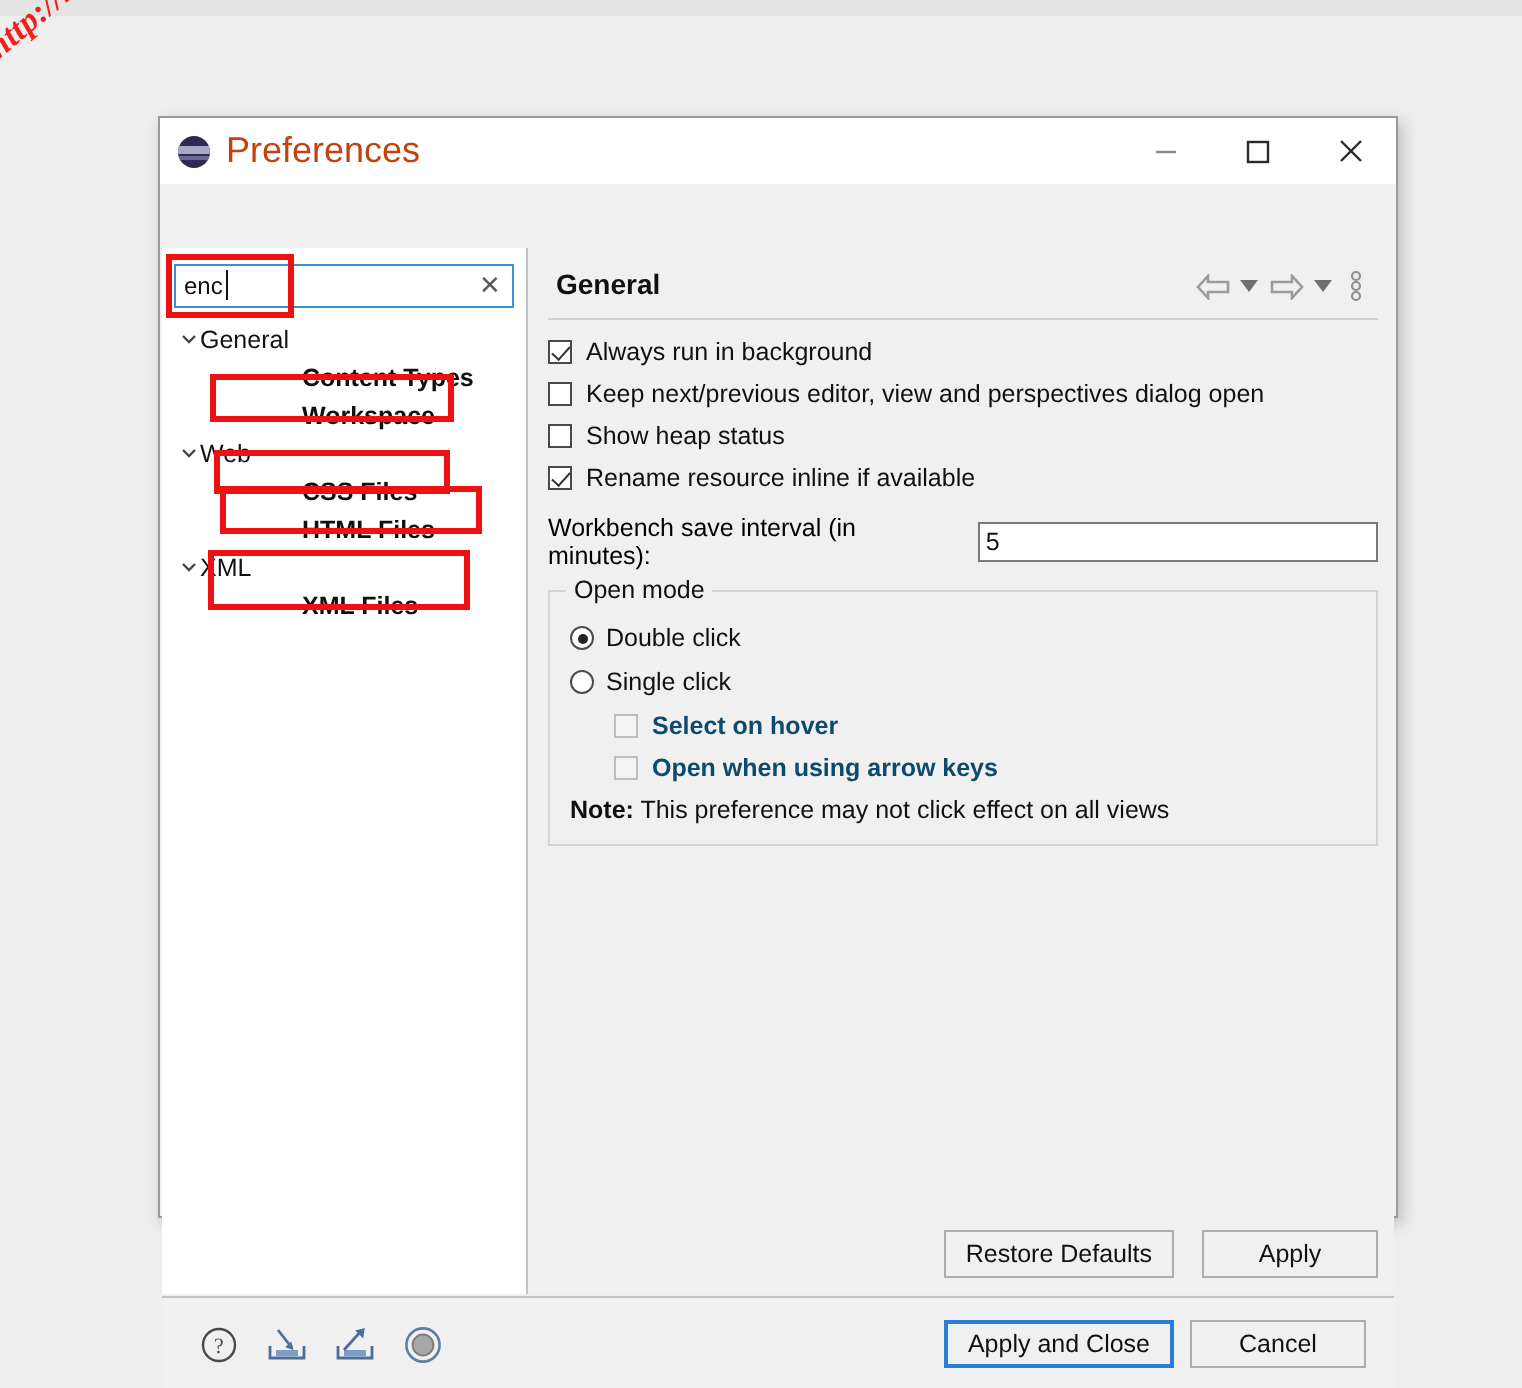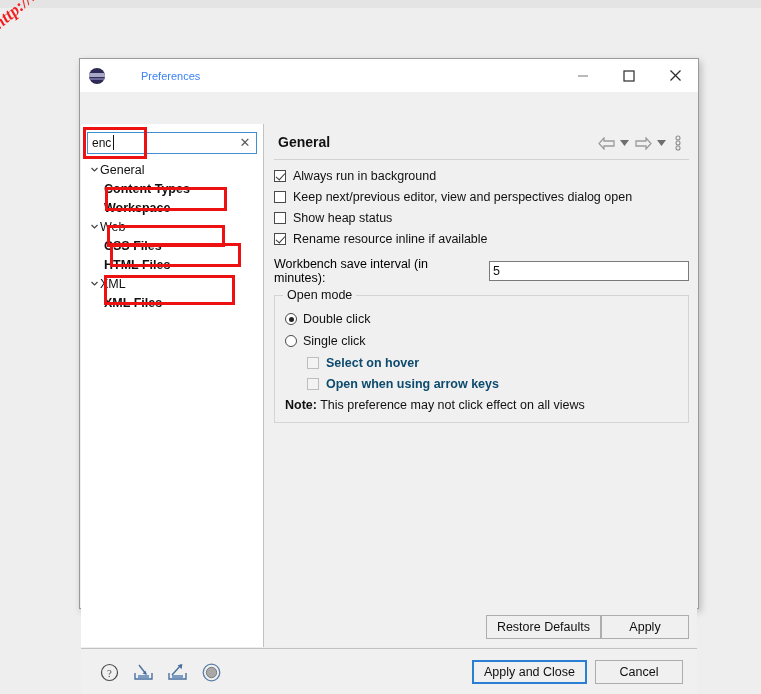--- a/index.html
+++ b/index.html
@@ -64,21 +64,21 @@
     content: "";
     position: absolute; left: 0; right: 0; top: 5px; height: 4px;
     background: #a9a6c8;
   }
   .title-icon:after {
     content: "";
     position: absolute; left: 0; right: 0; top: 10px; height: 2px;
     background: #6c6898;
   }
   .title-text {
-    font-size: 11px; color: #3b82f6; margin-left: 28px;
+    font-size: 18px; color: #c2410c;
   }
   .wbtns { position: absolute; right: 0; top: 0; height: 33px; display: flex; }
   .wbtn {
     width: 46px; height: 33px;
     display: flex; align-items: center; justify-content: center;
     color: #2b2b2b;
   }
   .wbtn svg { display: block; }
   .wbtn.min svg line { stroke: #8c8c8c; }
 
@@ -121,21 +121,21 @@
     position: absolute; left: 0; top: 36px; right: 0;
   }
   .tnode {
     height: 19px; display: flex; align-items: center;
     font-size: 12.5px; color: #111;
     white-space: nowrap;
   }
   .tw { width: 12px; height: 19px; display:flex; align-items:center; justify-content:center; flex:none; }
   .tw svg { display:block; }
   .tnode.lvl0 { padding-left: 7px; }
-  .tnode.lvl1 { padding-left: 23px; font-weight: bold; }
+  .tnode.lvl1 { padding-left: 70px; font-weight: bold; }
 
   
   .redbox {
     position: absolute;
     border: 3px solid #ee1111;
     box-sizing: border-box;
     pointer-events: none;
   }
 
   
@@ -219,21 +219,21 @@
   .radio.sel:after {
     content:""; position:absolute; left:2.5px; top:2.5px; width:5px; height:5px;
     border-radius:50%; background:#222;
   }
   .indent { padding-left: 22px; }
   .noterow { font-size: 12.5px; color: #101010; margin-top: 4px; }
   .noterow b { font-weight: bold; }
 
   
   .applybar {
-    position: absolute; right: 8px; bottom: 8px; display: flex; gap: 0;
+    position: absolute; right: 8px; bottom: 8px; display: flex; gap: 14px;
   }
   .btn {
     height: 24px; min-width: 88px; padding: 0 10px;
     background: #f0f0f0; border: 1px solid #adadad;
     font-family: "Liberation Sans", sans-serif; font-size: 12.5px; color: #101010;
     box-sizing: border-box; cursor: default;
     display:flex; align-items:center; justify-content:center;
   }
 
   

